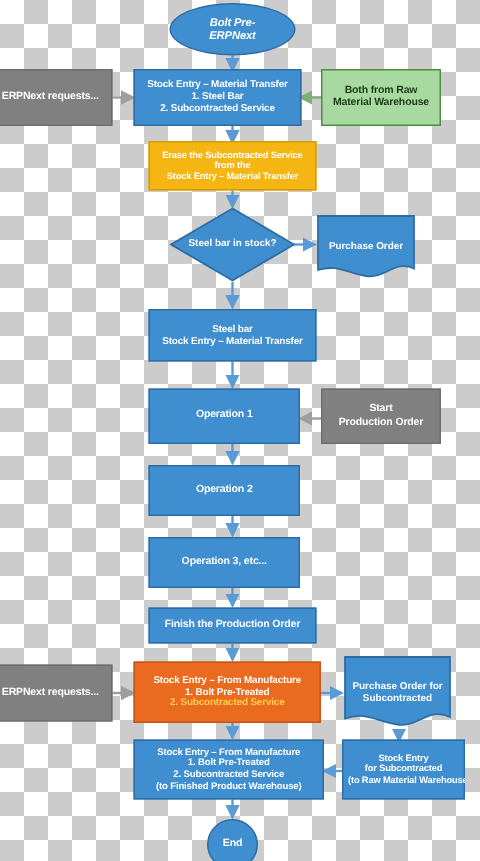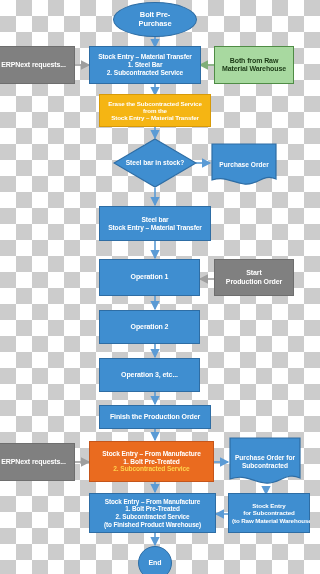--- a/index.html
+++ b/index.html
@@ -90,24 +90,24 @@
     <g stroke="#9e9e9e" stroke-width="1.6" fill="none">
       <line x1="75" y1="65" x2="89" y2="65" marker-end="url(#ahl)"></line>
       <line x1="214" y1="279" x2="200" y2="279" marker-end="url(#ahl)"></line>
       <line x1="75" y1="462" x2="89" y2="462" marker-end="url(#ahl)"></line>
     </g>
     <g stroke="#7fae78" stroke-width="1.6" fill="none">
       <line x1="214" y1="65" x2="200" y2="65" marker-end="url(#ahg)"></line>
     </g>
   </svg>
 
-  <div class="node ellipse" style="left:113px;top:2px;width:84px;height:35px;font-size:7.5px;">
+  <div class="node ellipse" style="left:113px;top:2px;width:84px;height:35px;font-size:7.5px;font-style:italic;">
     <span class="lines">
       <span class="ln">Bolt Pre-</span>
-      <span class="ln">Purchase</span>
+      <span class="ln">ERPNext</span>
     </span>
   </div>
 
   <div class="node gray" style="left:-8px;top:46px;width:83px;height:38px;font-size:7px;">
     <span class="lines">
       <span class="ln">ERPNext requests...</span>
     </span>
   </div>
 
   <div class="node blue" style="left:89px;top:46px;width:112px;height:38px;font-size:6.6px;">

